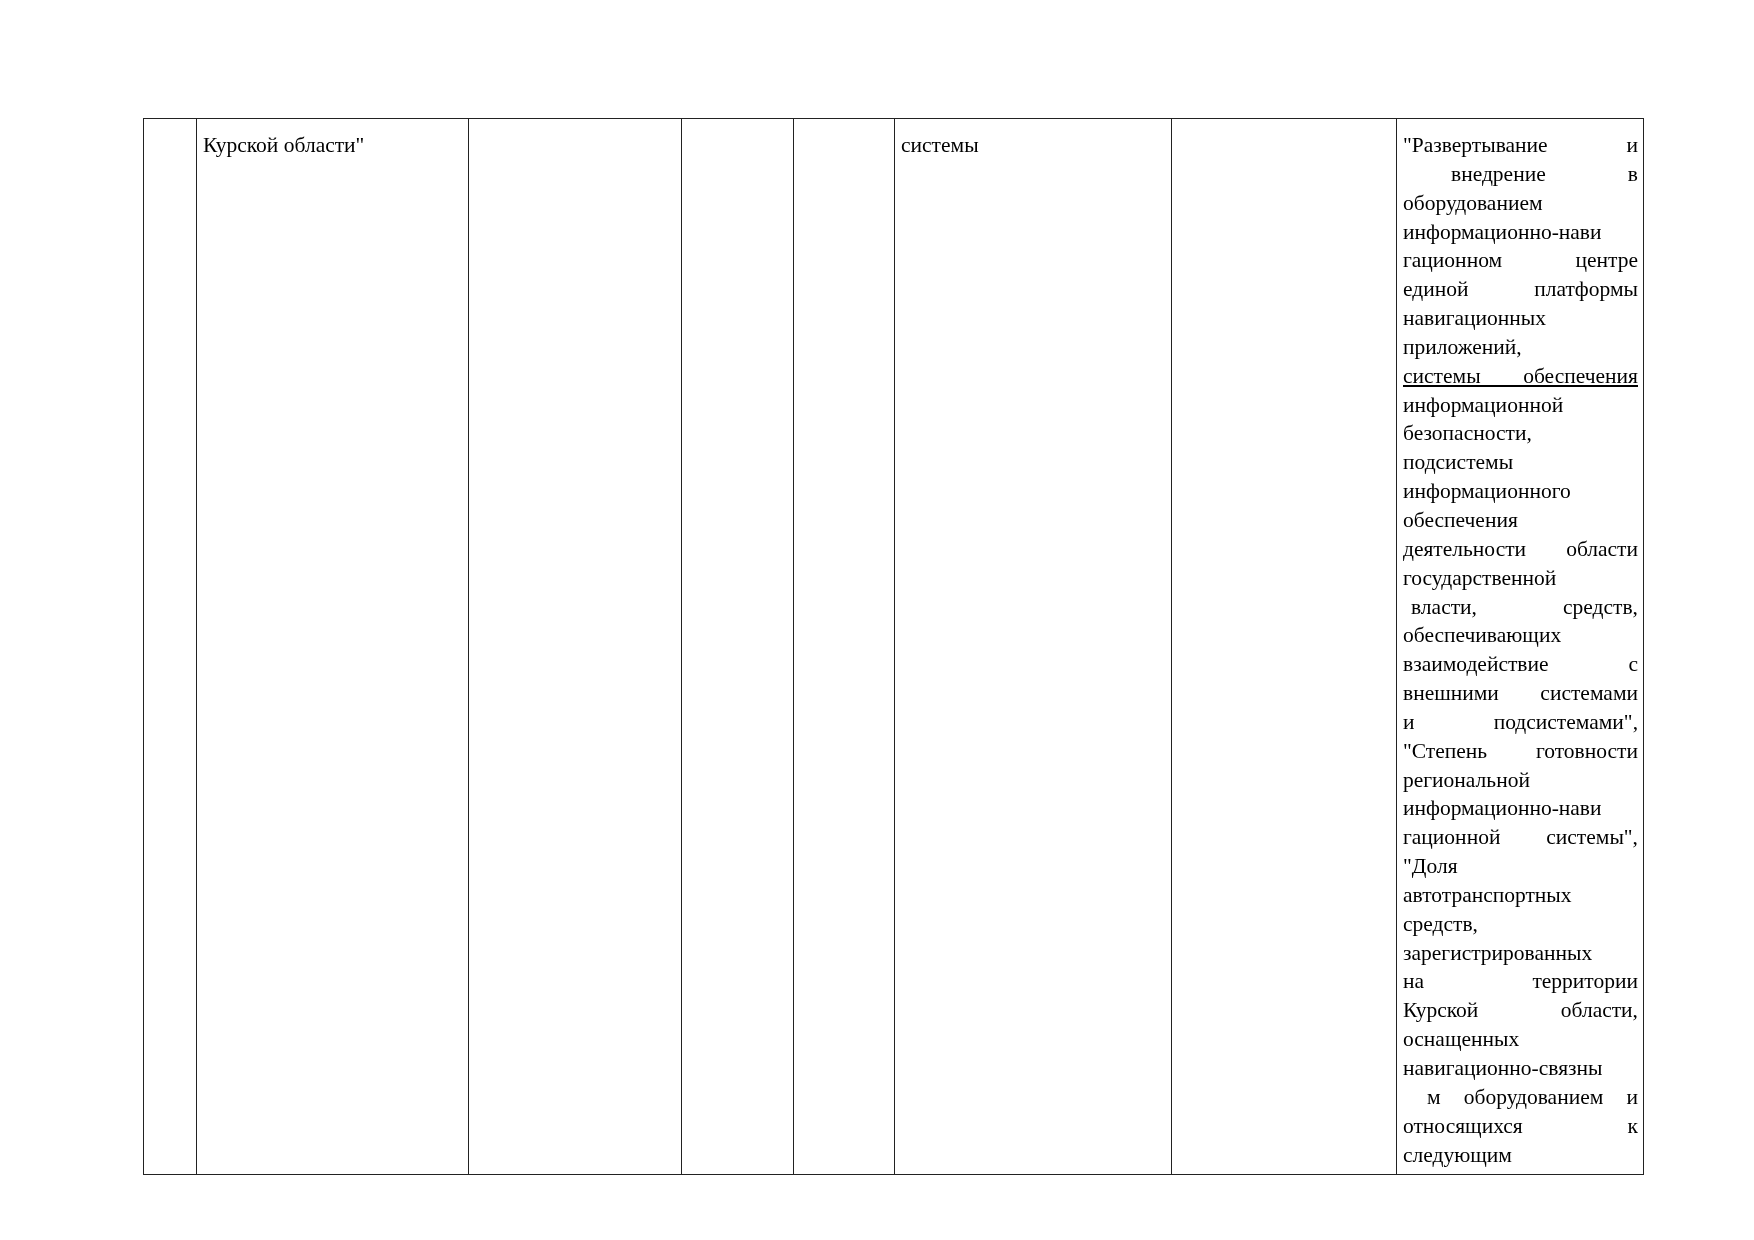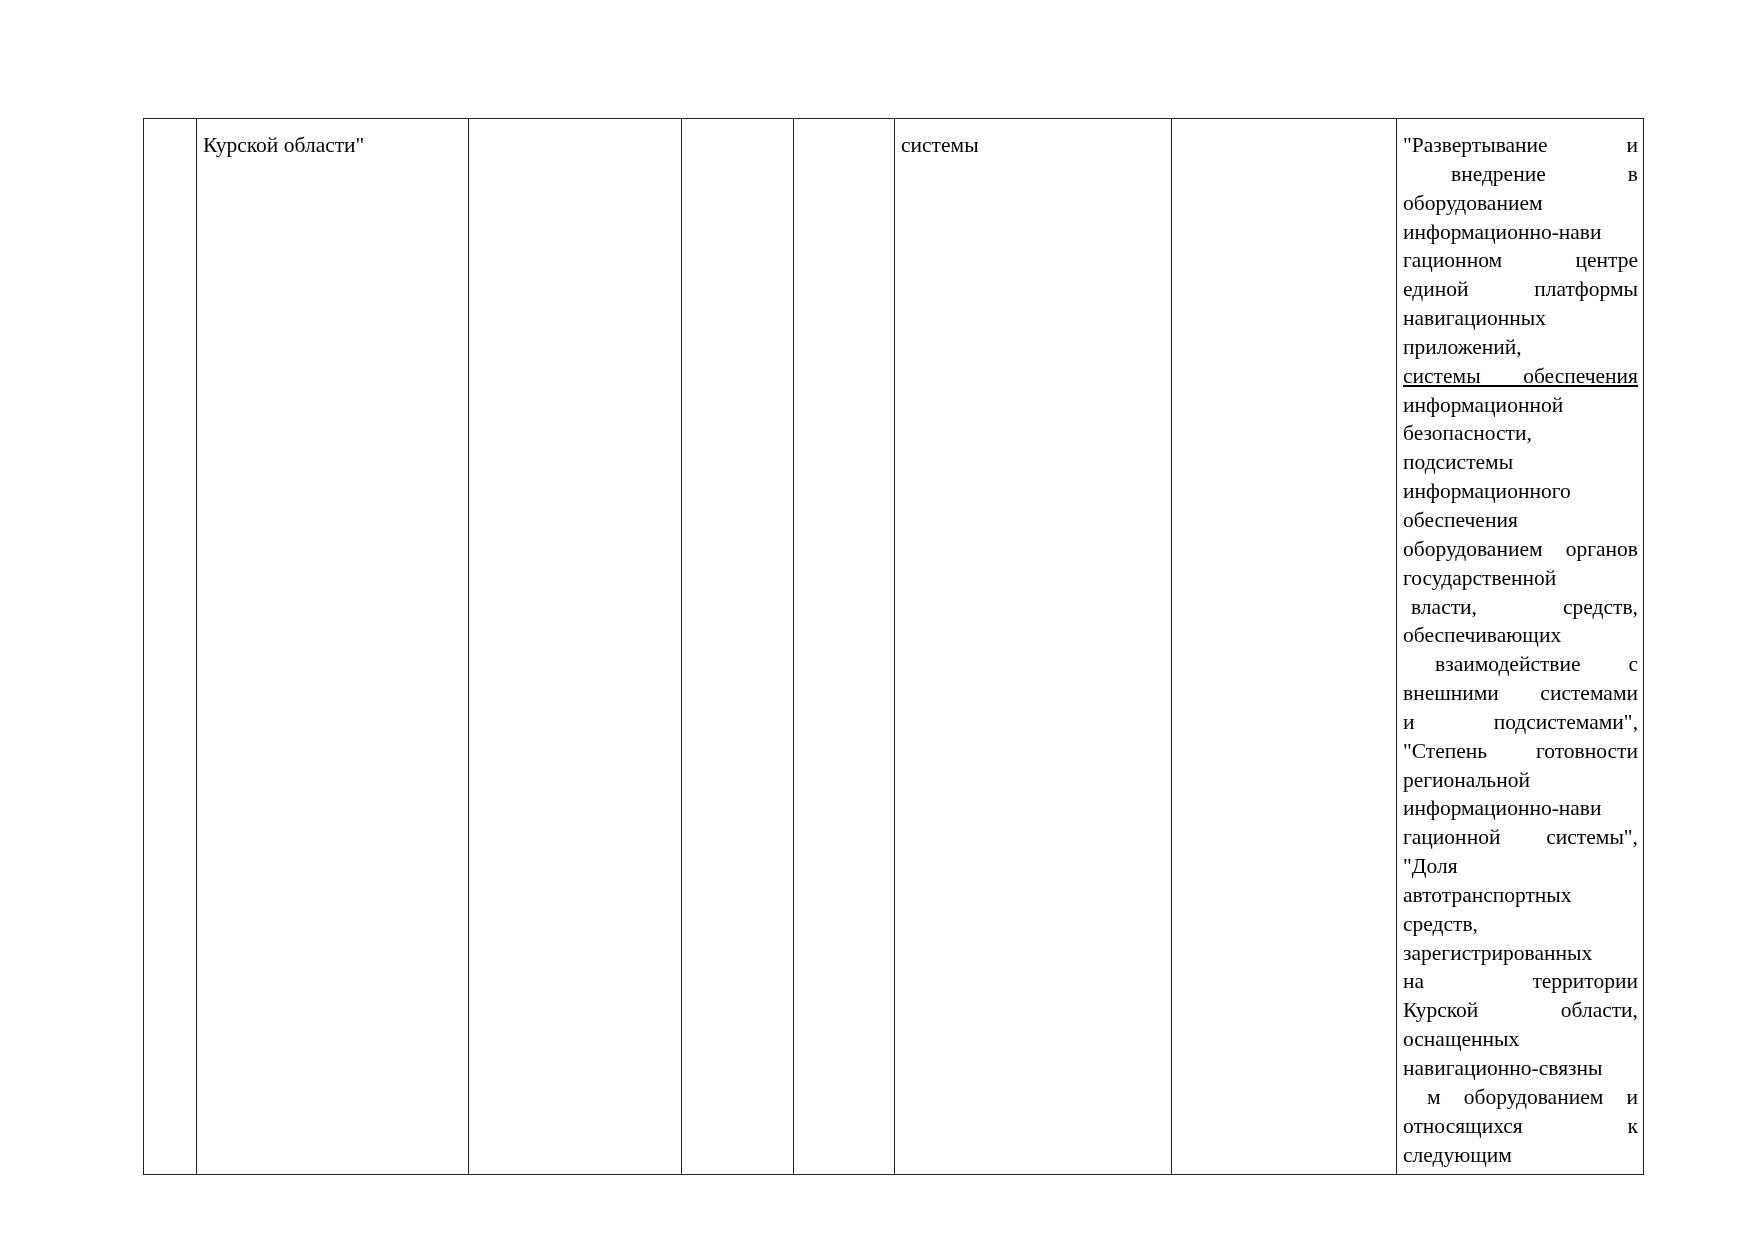--- a/index.html
+++ b/index.html
@@ -58,25 +58,25 @@
             <span class="jline" style="white-space: normal;">гационном центре</span>
             <span class="jline" style="white-space: normal;">единой платформы</span>
             <span class="jline last">навигационных</span>
             <span class="jline last">приложений,</span>
             <span class="jline" style="white-space: normal; text-decoration: underline;">системы обеспечения</span>
             <span class="jline last">информационной</span>
             <span class="jline last">безопасности,</span>
             <span class="jline last">подсистемы</span>
             <span class="jline last">информационного</span>
             <span class="jline last">обеспечения</span>
-            <span class="jline" style="white-space: normal;">оборудованием органов</span>
+            <span class="jline" style="white-space: normal;">деятельности области</span>
             <span class="jline last">государственной</span>
             <span class="jline" style="white-space: normal; margin-left: 8px;">власти, средств,</span>
             <span class="jline last">обеспечивающих</span>
-            <span class="jline" style="white-space: normal; margin-left: 32px;">взаимодействие с</span>
+            <span class="jline" style="white-space: normal;">взаимодействие с</span>
             <span class="jline" style="white-space: normal;">внешними системами</span>
             <span class="jline" style="white-space: normal;">и подсистемами",</span>
             <span class="jline" style="white-space: normal;">"Степень готовности</span>
             <span class="jline last">региональной</span>
             <span class="jline last">информационно-нави</span>
             <span class="jline" style="white-space: normal;">гационной системы",</span>
             <span class="jline last">"Доля</span>
             <span class="jline last">автотранспортных</span>
             <span class="jline last">средств,</span>
             <span class="jline last">зарегистрированных</span>

